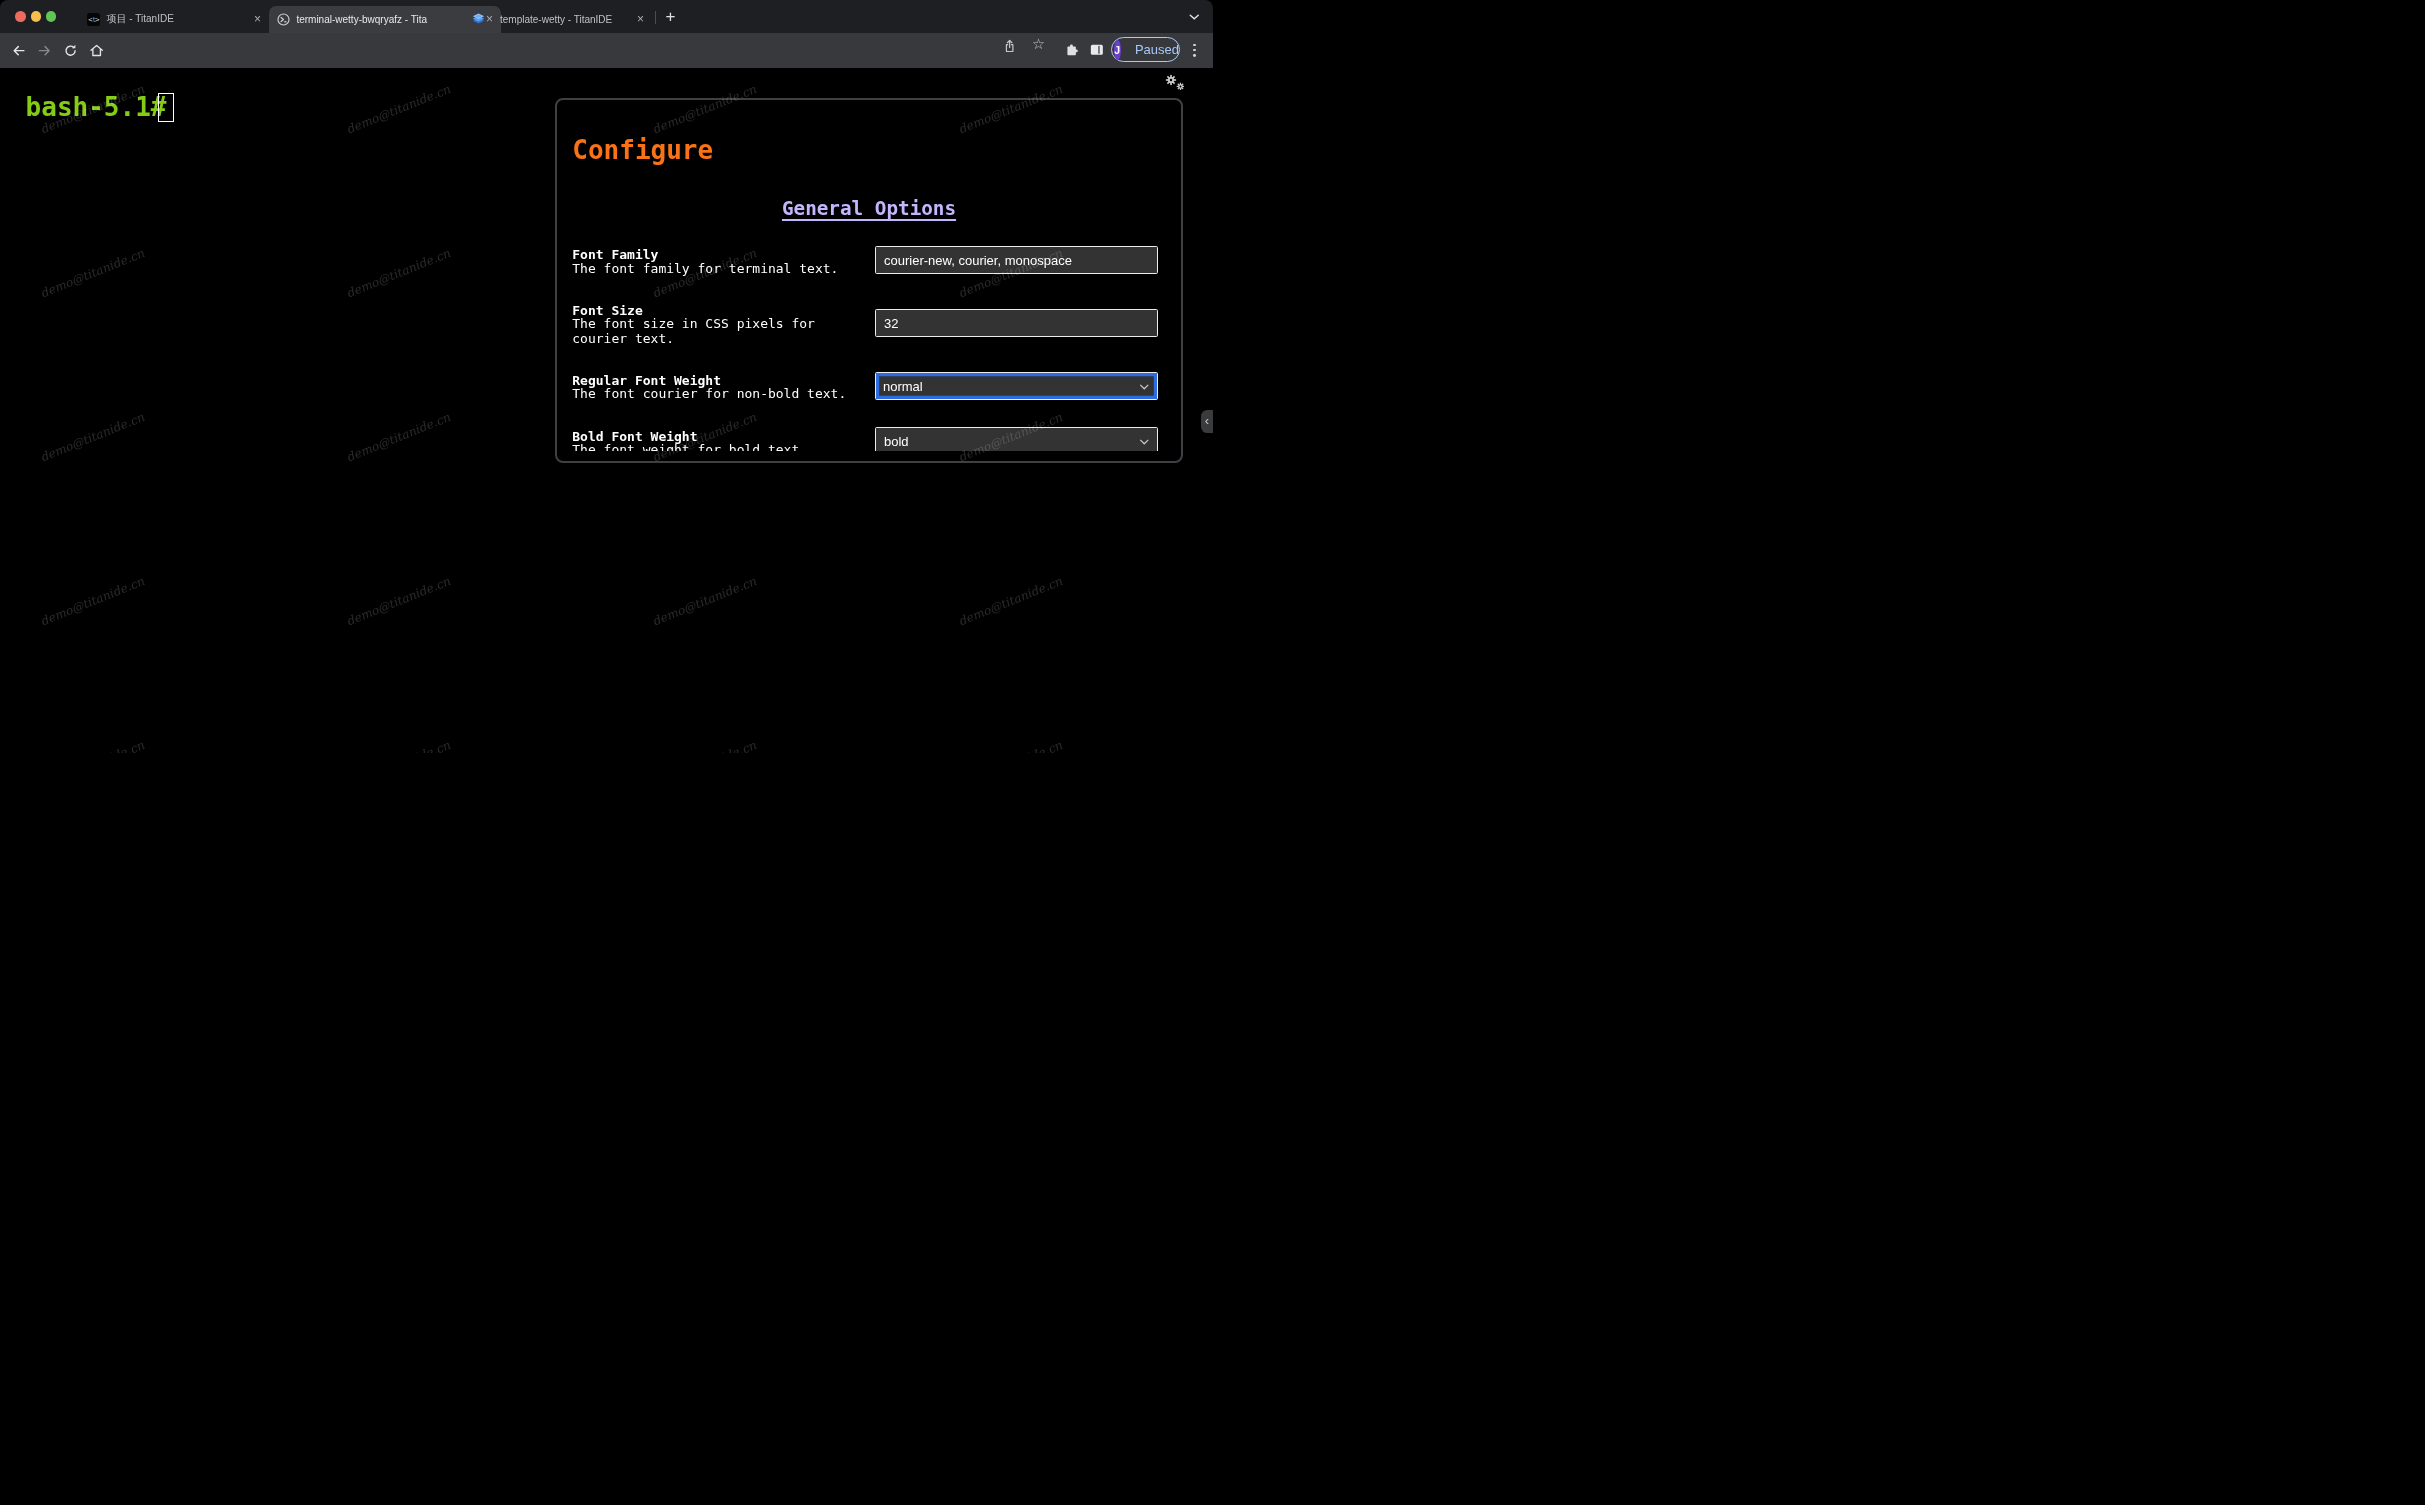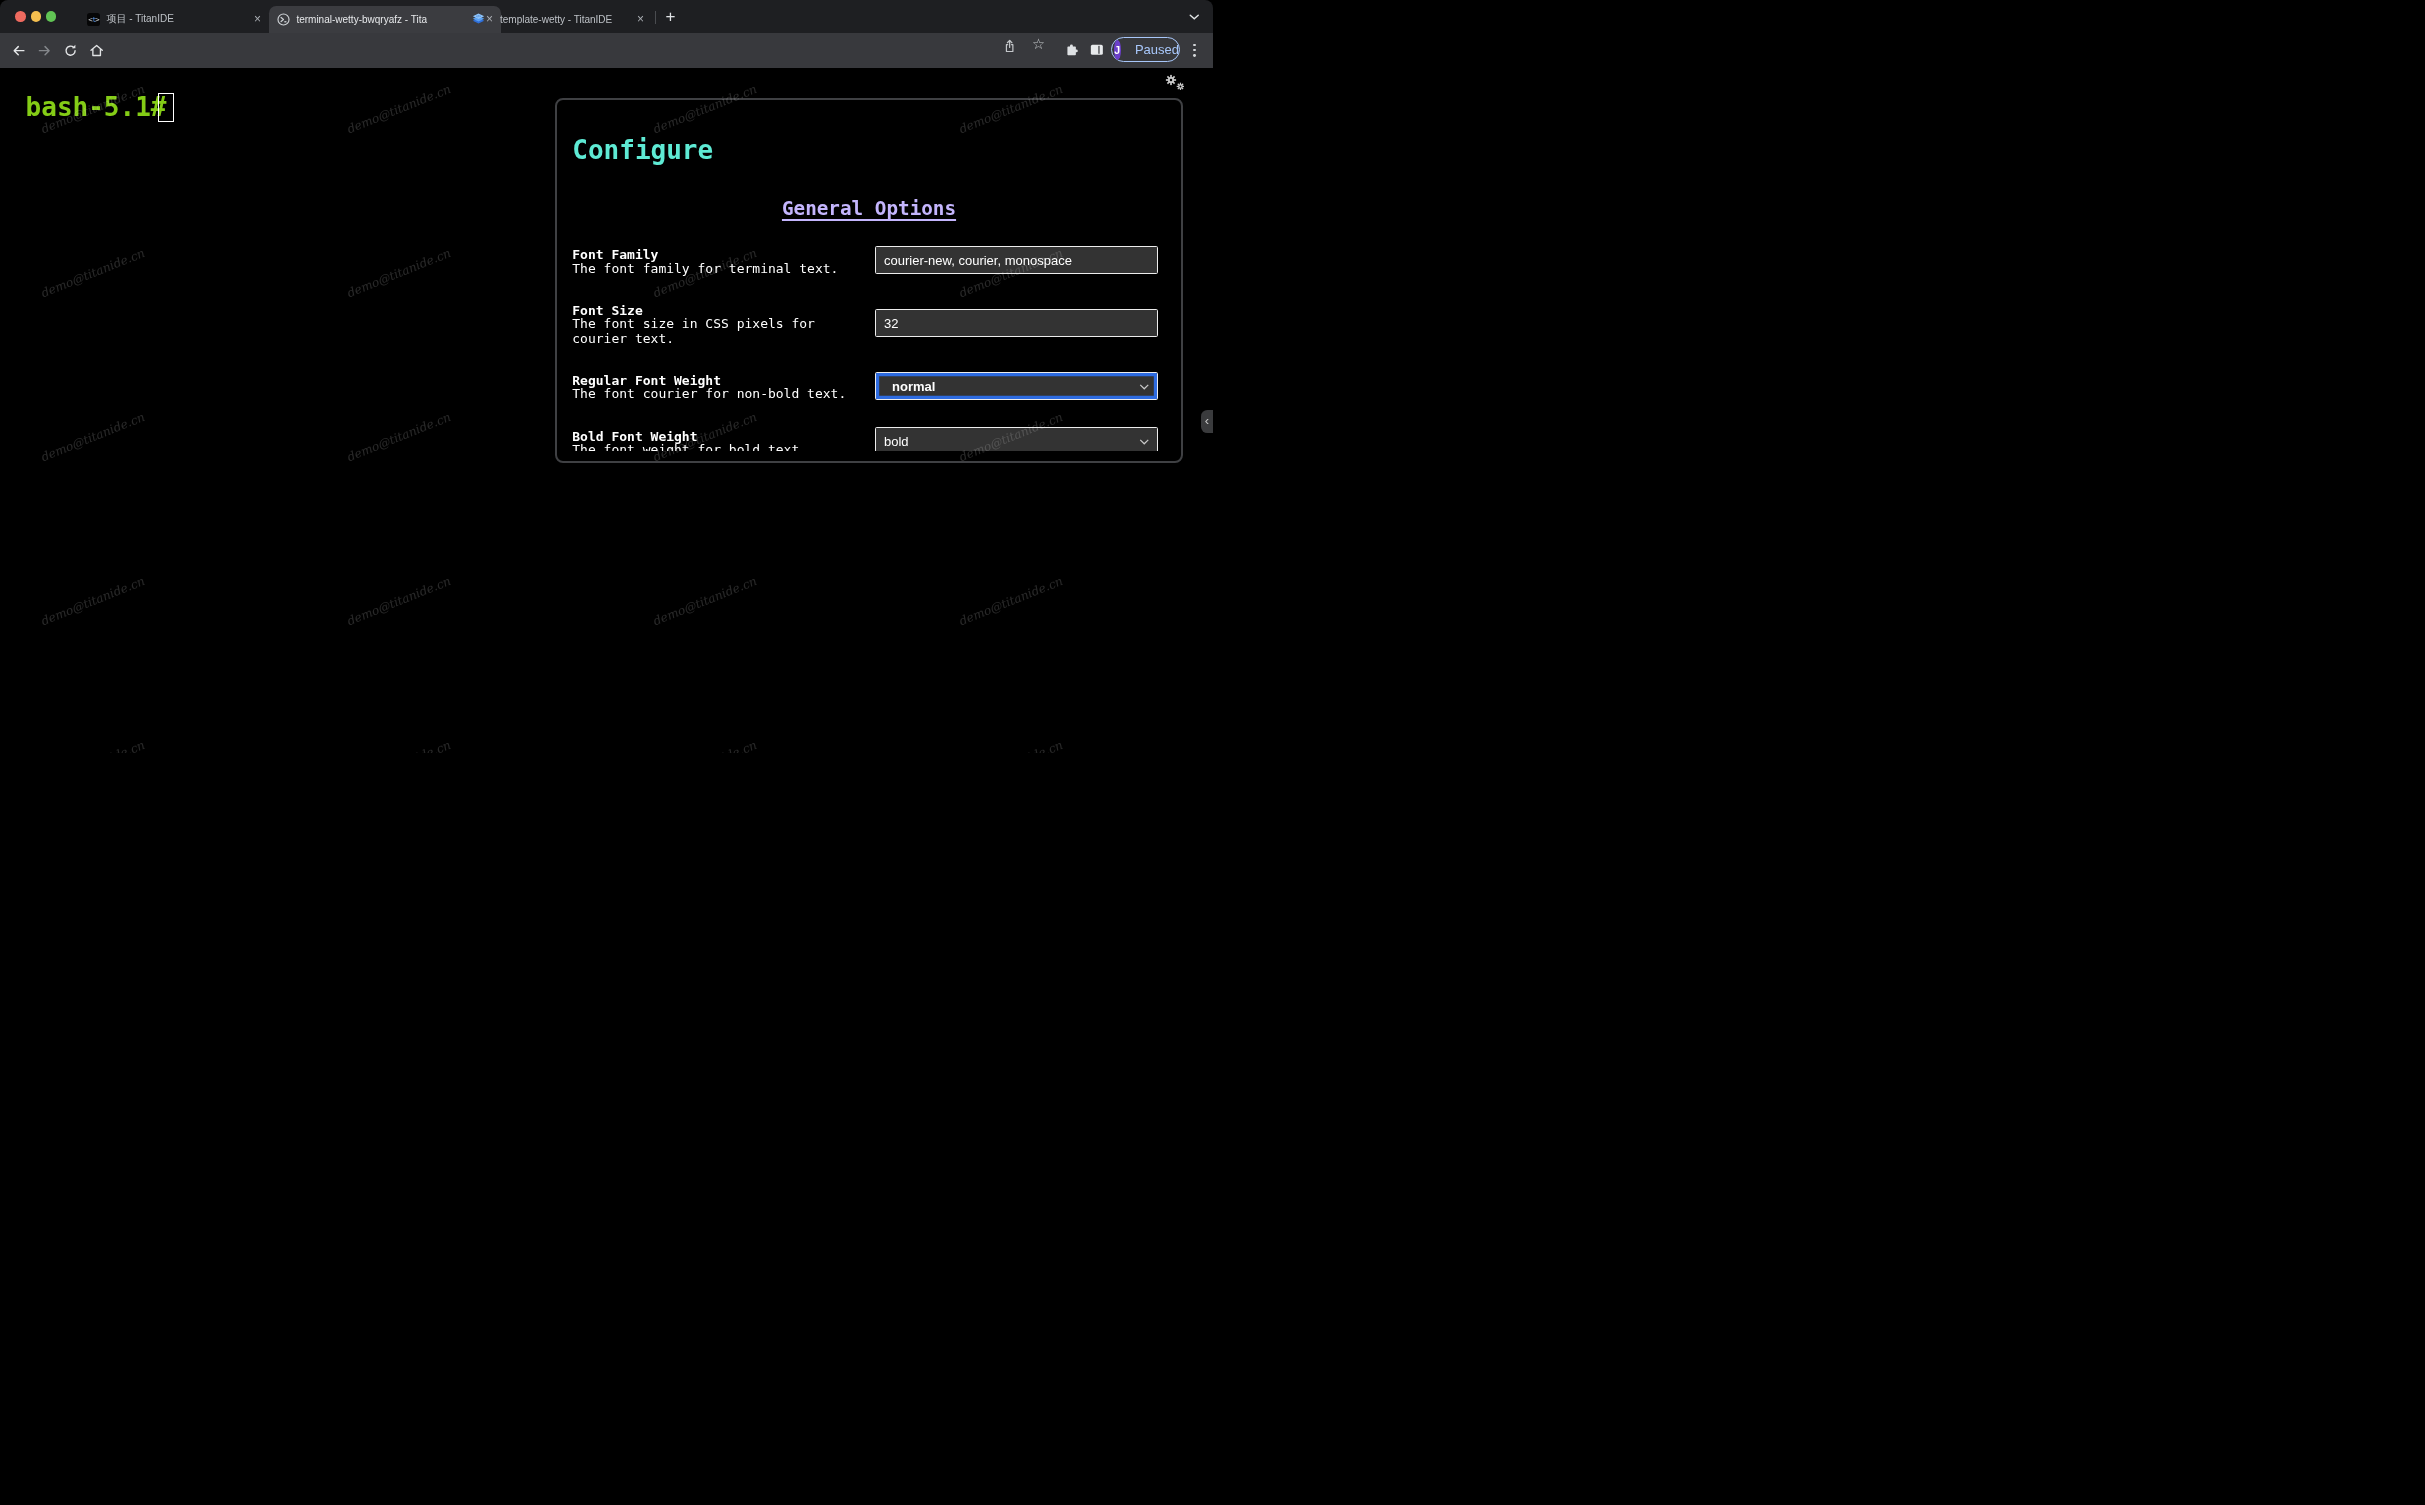--- a/index.html
+++ b/index.html
@@ -51,32 +51,32 @@
   .gears{position:absolute;left:1165px;top:6.4px;width:24px;height:19.3px;}
   .gear-lg{position:absolute;left:0;top:0;}
   .gear-sm{position:absolute;left:10.5px;top:7.2px;}
   .edge-handle{position:absolute;right:0;top:342px;width:12px;height:23.4px;background:#3a3b3d;
                border-radius:6.4px 0 0 6.4px;color:#c9c9c9;font-size:13px;line-height:22px;text-align:center;}
 
   
   .panel{position:absolute;left:555px;top:30px;width:628px;height:365px;box-sizing:border-box;
          background:#000;border:2.4px solid #3f4043;border-radius:8px;}
   .panel-inner{position:absolute;left:0;top:0;right:0;bottom:10.5px;overflow:hidden;}
-  .cfg-title{position:absolute;left:15.3px;top:35px;font:bold 26px "DejaVu Sans Mono",monospace;color:#5eead4;}
+  .cfg-title{position:absolute;left:15.3px;top:35px;font:bold 26px "DejaVu Sans Mono",monospace;color:#f97316;}
   .cfg-section{position:absolute;left:0;width:100%;top:97px;text-align:center;
                font:bold 19.3px "DejaVu Sans Mono",monospace;color:#c4b5fd;}
   .cfg-section span{text-decoration:underline;text-decoration-thickness:1.6px;text-underline-offset:4px;}
   .flabel{position:absolute;left:15.3px;font:bold 13px "DejaVu Sans Mono",monospace;color:#fff;white-space:nowrap;}
   .fdesc{position:absolute;left:15.3px;width:282px;font:13px "DejaVu Sans Mono",monospace;
          color:#fff;line-height:14.5px;}
   .finput,.fselect{position:absolute;left:318px;width:283px;height:28px;box-sizing:border-box;
          background:#333;border:1.6px solid #ececec;border-radius:1.6px;color:#fff;
          font-size:13px;font-family:"Liberation Sans",sans-serif;padding:0 8px;outline:none;}
   .fselect{display:flex;align-items:center;}
-  .fselect.focused{border:1.2px solid #ececec;box-shadow:inset 0 0 0 3.2px #2d6be1;padding-left:16px;font-weight:bold;}
+  .fselect.focused{border:1.2px solid #ececec;box-shadow:inset 0 0 0 3.2px #2d6be1;padding-left:7px;}
   .sel-chevron{position:absolute;right:7.2px;top:11.3px;}
 
   
   .wm-layer{position:absolute;inset:0;pointer-events:none;z-index:40;}
   .wm{position:absolute;transform:translate(-50%,-50%) rotate(-22deg);
       font:italic 12px "DejaVu Serif",serif;color:rgba(255,255,255,0.16);white-space:nowrap;}
 </style>
 </head>
 <body>
 

